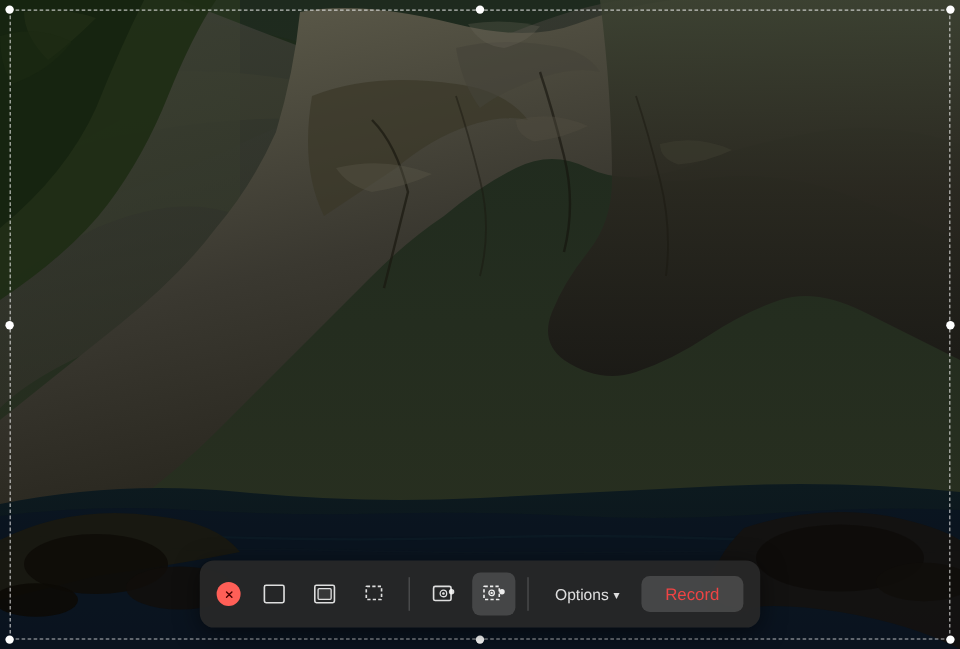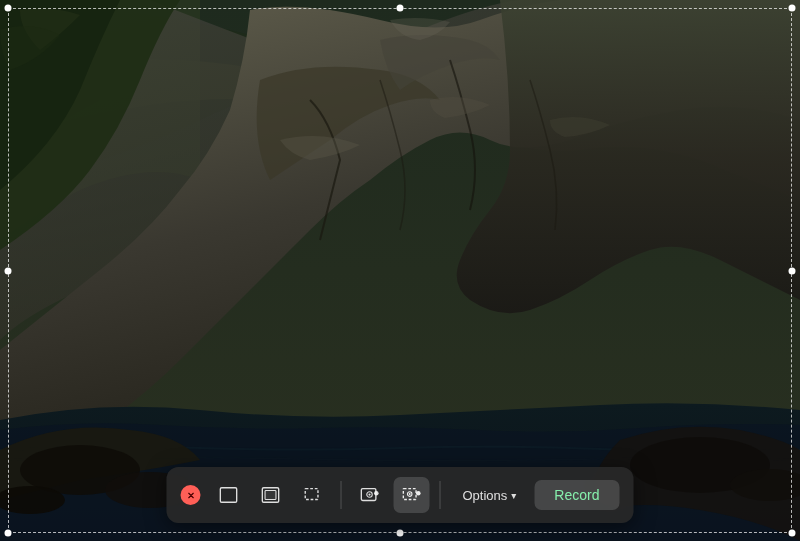--- a/index.html
+++ b/index.html
@@ -144,21 +144,21 @@
       background: transparent;
       border: none;
       outline: none;
       white-space: nowrap;
     }
 
     .record-btn {
       padding: 7px 20px;
       border-radius: 7px;
       background: rgba(255,255,255,0.15);
-      color: #86efac;
+      color: #ef4444;
       font-size: 14px;
       font-weight: 500;
       cursor: pointer;
       border: none;
       outline: none;
       white-space: nowrap;
     }
 
     
     .icon-svg {

